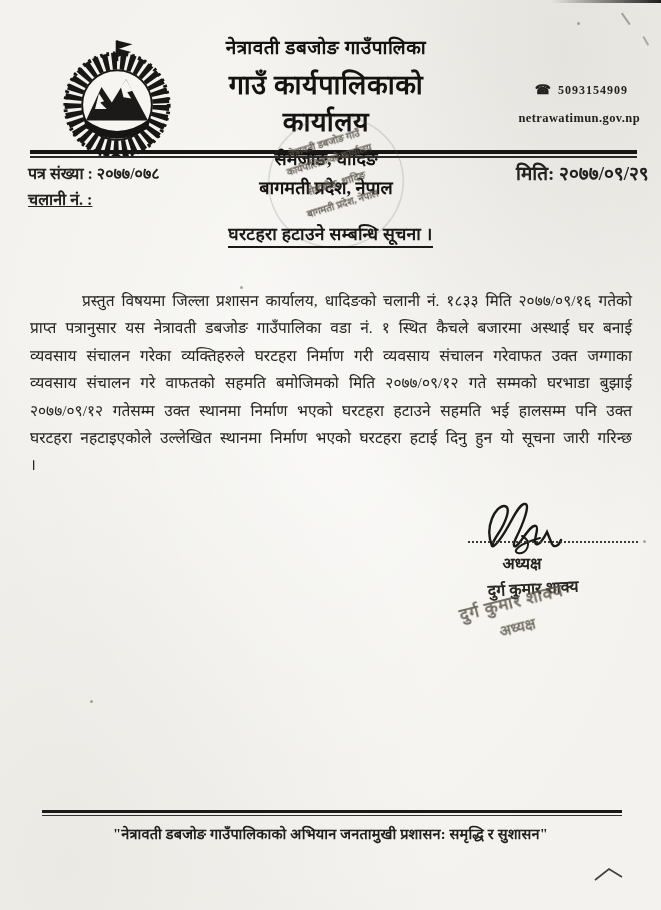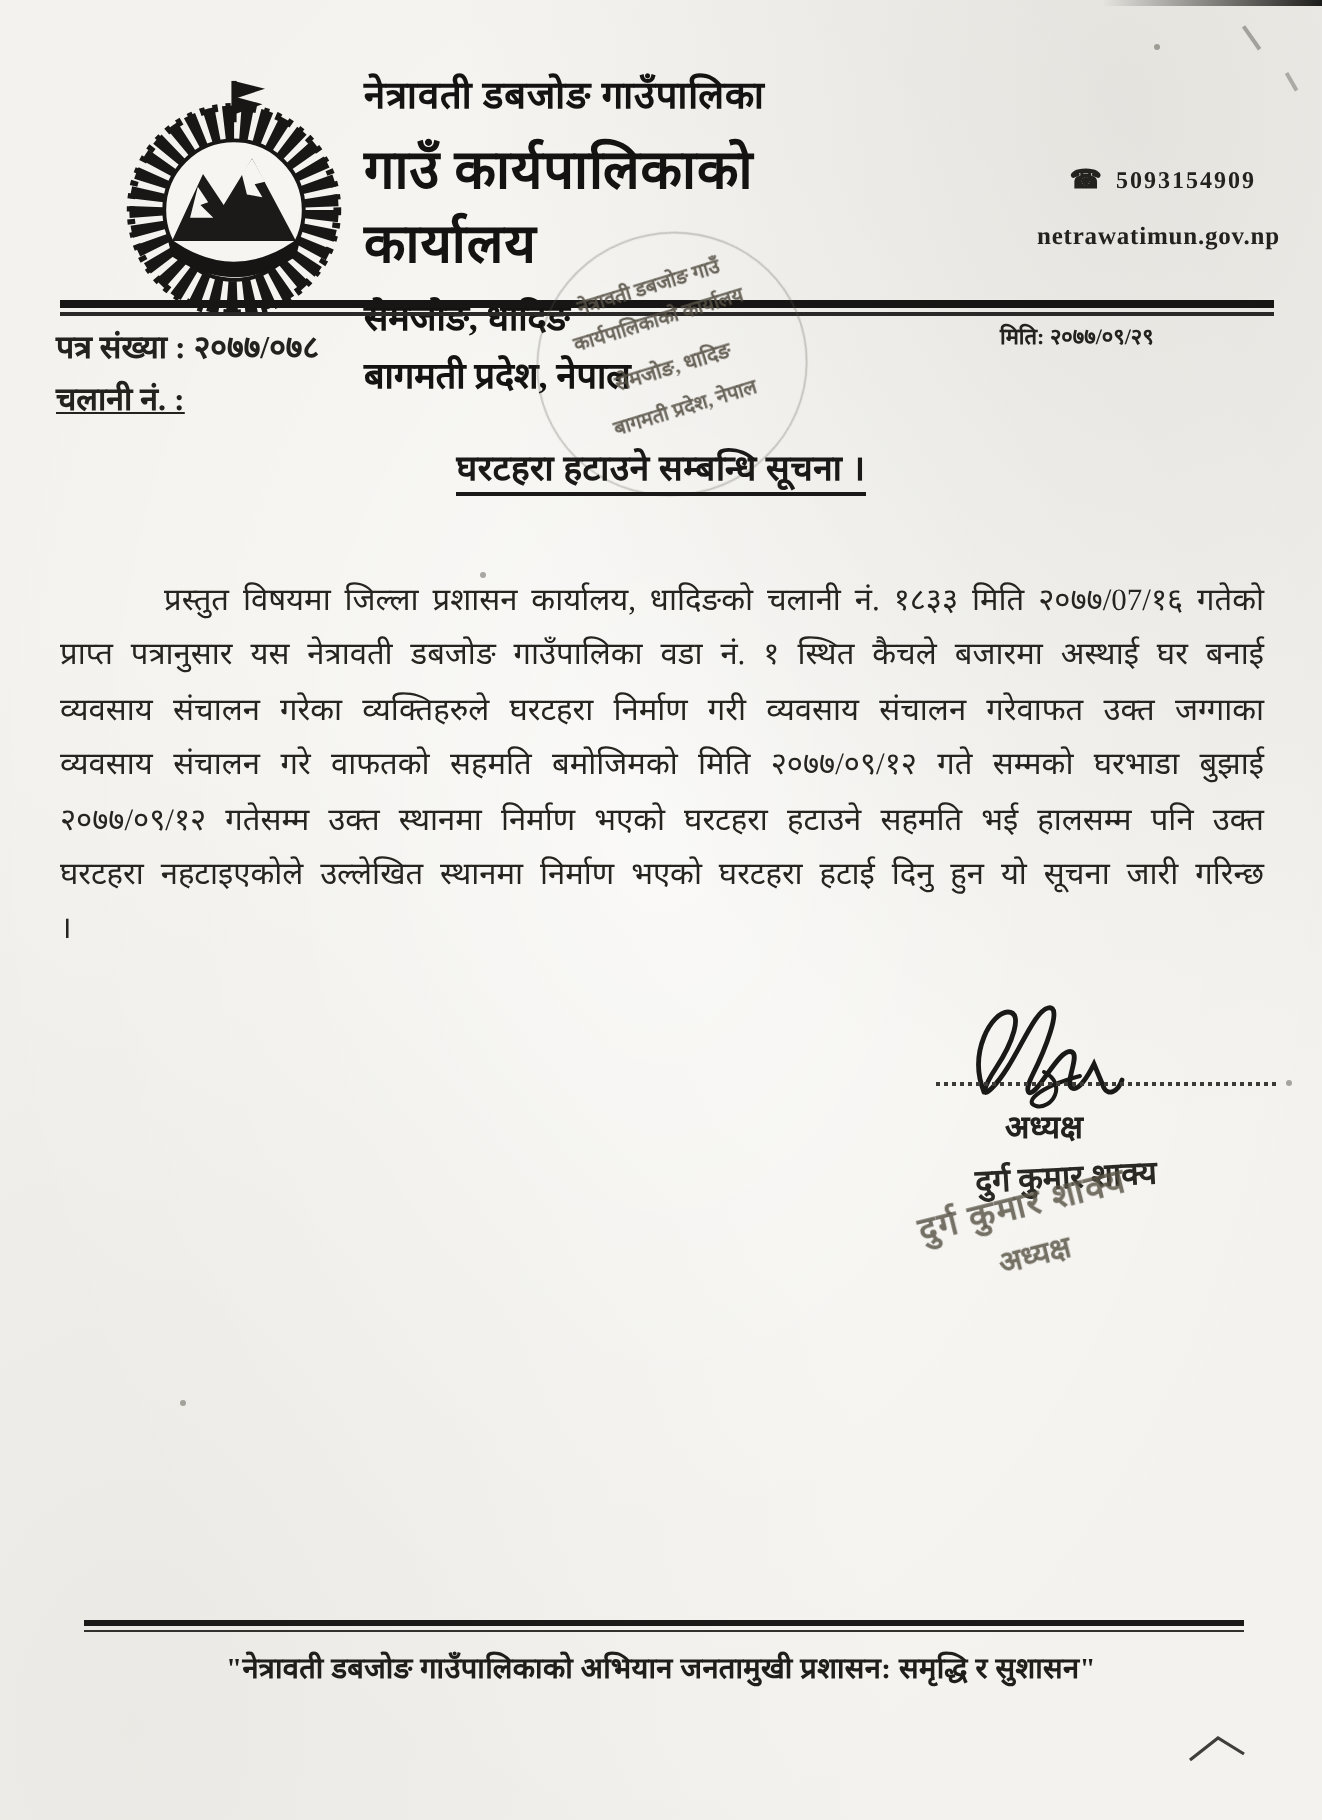--- a/index.html
+++ b/index.html
@@ -13,38 +13,38 @@
     background:
       radial-gradient(ellipse at 85% 6%, rgba(190,188,180,.28), transparent 42%),
       radial-gradient(ellipse at 10% 95%, rgba(200,198,190,.20), transparent 45%),
       radial-gradient(ellipse at 50% 45%, rgba(255,255,255,.55), transparent 75%),
       #f3f2ee;
   }
   .abs { position:absolute; }
 
   
   .emblem { left:52px; top:34px; width:130px; height:124px; }
-  .lh-center { left:182px; top:34px; width:288px; text-align:left; color:#141311; }
+  .lh-center { left:182px; top:34px; width:288px; text-align:center; color:#141311; }
   .lh-line1 { font-size:19px; font-weight:bold; letter-spacing:.5px; }
   .lh-line2 { font-size:27px; font-weight:bold; margin-top:5px; letter-spacing:.5px; }
   .lh-line3 { font-size:18px; font-weight:bold; margin-top:7px; }
   .lh-line4 { font-size:18px; font-weight:bold; margin-top:5px; }
   .contact { left:430px; top:82px; width:212px; text-align:right; font-weight:bold; color:#23221f; }
   .contact .phone   { font-size:12px; letter-spacing:1px; margin-bottom:13px; padding-right:14px;}
   .contact .email   { font-size:12.5px; letter-spacing:.4px; margin-bottom:15px; }
   .contact .website { font-size:12.5px; letter-spacing:.4px; padding-right:2px; }
   .phone-icon { font-size:13px; margin-right:6px; }
 
   .rule-a { left:30px;  top:150px; width:607px; height:3.5px; background:#171615; }
   .rule-b { left:30px;  top:156px; width:607px; height:1.5px; background:#2a2927; }
 
   
   .meta-ref      { left:28px;  top:162px; font-size:16px; font-weight:bold; color:#23221f; }
   .meta-dispatch { left:28px;  top:188px; font-size:16px; font-weight:bold; color:#23221f;text-decoration:underline; }
-  .meta-date     { left:500px; top:160px; font-size:11px; font-weight:bold; color:#23221f; }
+  .meta-date     { left:516px; top:160px; font-size:19px; font-weight:bold; color:#23221f; }
 
   
   .stamp {
     left:266px; top:114px; width:140px; height:136px;
     transform:rotate(-17deg);
     color:rgba(86,81,69,.88);
     font-weight:bold; text-align:center;
     filter:blur(.3px);
   }
   .stamp .ring { position:absolute; inset:2px; border:1.5px solid rgba(90,86,74,.28); border-radius:50%; }
@@ -138,21 +138,21 @@
     <div class="s2">कार्यपालिकाको कार्यालय</div>
     <div class="s3">सेमजोङ, धादिङ</div>
     <div class="s4">बागमती प्रदेश, नेपाल</div>
   </div>
 
   <div class="abs subject">
     <span>घरटहरा हटाउने सम्बन्धि सूचना ।</span>
   </div>
 
   <div class="abs body-block">
-    <div class="body-line indent">प्रस्तुत विषयमा जिल्ला प्रशासन कार्यालय, धादिङको चलानी नं. १८३३ मिति २०७७/07/१६ गतेको</div>
+    <div class="body-line indent">प्रस्तुत विषयमा जिल्ला प्रशासन कार्यालय, धादिङको चलानी नं. १८३३ मिति २०७७/०९/१६ गतेको</div>
     <div class="body-line">प्राप्त पत्रानुसार यस नेत्रावती डबजोङ गाउँपालिका वडा नं. १ स्थित कैचले बजारमा अस्थाई घर बनाई</div>
     <div class="body-line">व्यवसाय संचालन गरेका व्यक्तिहरुले घरटहरा निर्माण गरी व्यवसाय संचालन गरेवाफत उक्त जग्गाका</div>
     <div class="body-line">व्यवसाय संचालन गरे वाफतको सहमति बमोजिमको मिति २०७७/०९/१२ गते सम्मको घरभाडा बुझाई</div>
     <div class="body-line">२०७७/०९/१२ गतेसम्म उक्त स्थानमा निर्माण भएको घरटहरा हटाउने सहमति भई हालसम्म पनि उक्त</div>
     <div class="body-line">घरटहरा नहटाइएकोले उल्लेखित स्थानमा निर्माण भएको घरटहरा हटाई दिनु हुन यो सूचना जारी गरिन्छ</div>
     <div class="body-line closing">।</div>
   </div>
 
   <svg class="abs sig-mark" viewBox="0 0 112 58">
     <path d="M30 48 C22 28 34 8 42 8 C50 8 44 24 36 36 C30 45 28 52 34 46 C46 34 54 8 62 6 C70 4 60 28 54 40 C50 48 52 52 58 44 C64 36 70 26 74 28 C78 30 70 44 74 46 C77 48 82 40 85 34 L90 46 C92 50 97 48 99 42" fill="none" stroke="#191917" stroke-width="2.4" stroke-linecap="round"></path>

